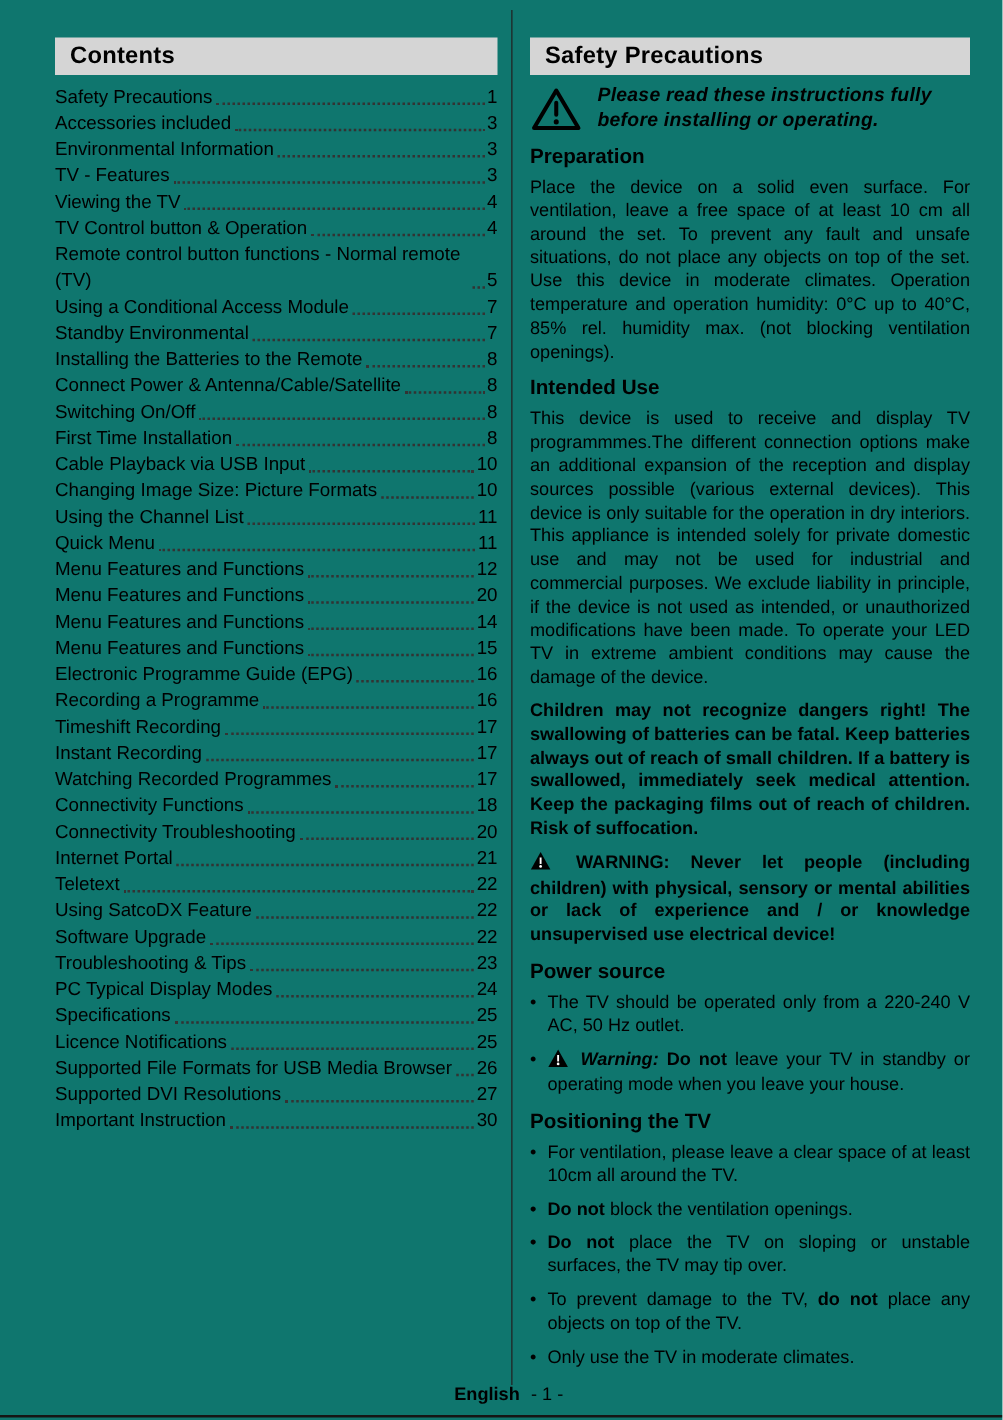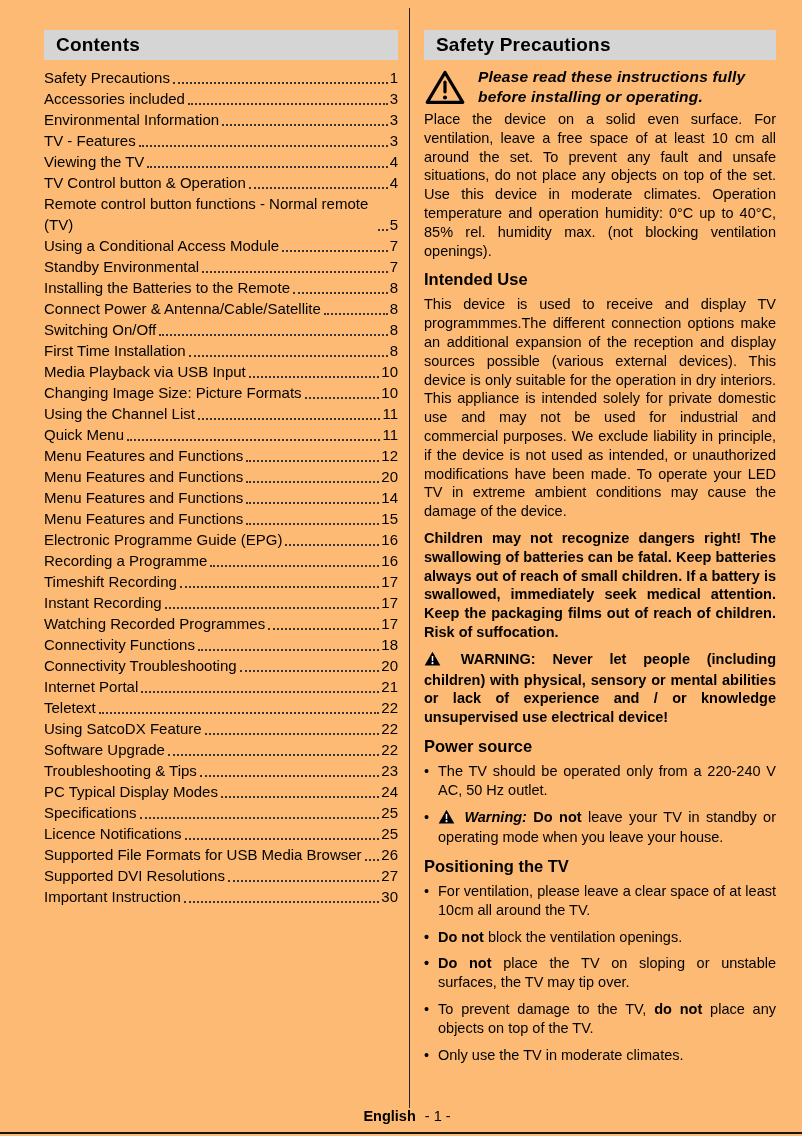--- a/index.html
+++ b/index.html
@@ -6,21 +6,21 @@
     margin: 0;
     padding: 0;
     background: #ffffff;
     font-family: "Liberation Sans", sans-serif;
     color: #000;
   }
   .page {
     position: relative;
     width: 802px;
     height: 1136px;
-    background: #fdba74;
+    background: #0f766e;
     overflow: hidden;
   }
   .divider {
     position: absolute;
     left: 409px;
     top: 8px;
     width: 1px;
     height: 1100px;
     background: #222;
   }
@@ -185,21 +185,21 @@
           <span class="toc-label">Switching On/Off</span>
           <span class="toc-leader"></span>
           <span class="toc-page">8</span>
         </div>
         <div class="toc-row">
           <span class="toc-label">First Time Installation</span>
           <span class="toc-leader"></span>
           <span class="toc-page">8</span>
         </div>
         <div class="toc-row">
-          <span class="toc-label">Media Playback via USB Input</span>
+          <span class="toc-label">Cable Playback via USB Input</span>
           <span class="toc-leader"></span>
           <span class="toc-page">10</span>
         </div>
         <div class="toc-row">
           <span class="toc-label">Changing Image Size: Picture Formats</span>
           <span class="toc-leader"></span>
           <span class="toc-page">10</span>
         </div>
         <div class="toc-row">
           <span class="toc-label">Using the Channel List</span>
@@ -332,20 +332,21 @@
         <div class="intro-block">
           <span class="intro-icon">
             <svg width="42" height="38" viewBox="0 0 52 46">
               <path d="M26 5 L48 42 H4 Z" fill="none" stroke="#000" stroke-width="4" stroke-linejoin="round"></path>
               <line x1="26" y1="17" x2="26" y2="29" stroke="#000" stroke-width="4" stroke-linecap="round"></line>
               <circle cx="26" cy="36" r="2.5" fill="#000"></circle>
             </svg>
           </span>
           <div class="intro-text"><span class="b ">Please read these instructions fully before installing or operating.</span></div>
         </div>
+        <div class="blk-heading">Preparation</div>
         <div class="blk-para"><span>Place the device on a solid even surface. For ventilation, leave a free space of at least 10 cm all around the set. To prevent any fault and unsafe situations, do not place any objects on top of the set. Use this device in moderate climates. Operation temperature and operation humidity: 0°C up to 40°C, 85% rel. humidity max. (not blocking ventilation openings).</span></div>
         <div class="blk-heading">Intended Use</div>
         <div class="blk-para"><span>This device is used to receive and display TV programmmes.The different connection options make an additional expansion of the reception and display sources possible (various external devices). This device is only suitable for the operation in dry interiors. This appliance is intended solely for private domestic use and may not be used for industrial and commercial purposes. We exclude liability in principle, if the device is not used as intended, or unauthorized modifications have been made. To operate your LED TV in extreme ambient conditions may cause the damage of the device.</span></div>
         <div class="blk-para"><span class="b ">Children may not recognize dangers right! The swallowing of batteries can be fatal. Keep batteries always out of reach of small children. If a battery is swallowed, immediately seek medical attention. Keep the packaging films out of reach of children. Risk of suffocation.</span></div>
         <div class="blk-para"><span class="inline-icon"><svg width="17" height="15" viewBox="0 0 20 18">
               <path d="M10 0.8 L19.4 17.4 H0.6 Z" fill="#000"></path>
               <rect x="9.1" y="6" width="1.8" height="6.2" fill="#fff"></rect>
               <circle cx="10" cy="14.6" r="1.3" fill="#fff"></circle>
             </svg></span><span class="b "> WARNING: Never let people (including children) with physical, sensory or mental abilities or lack of experience and / or knowledge unsupervised use electrical device!</span></div>
         <div class="blk-heading">Power source</div>

